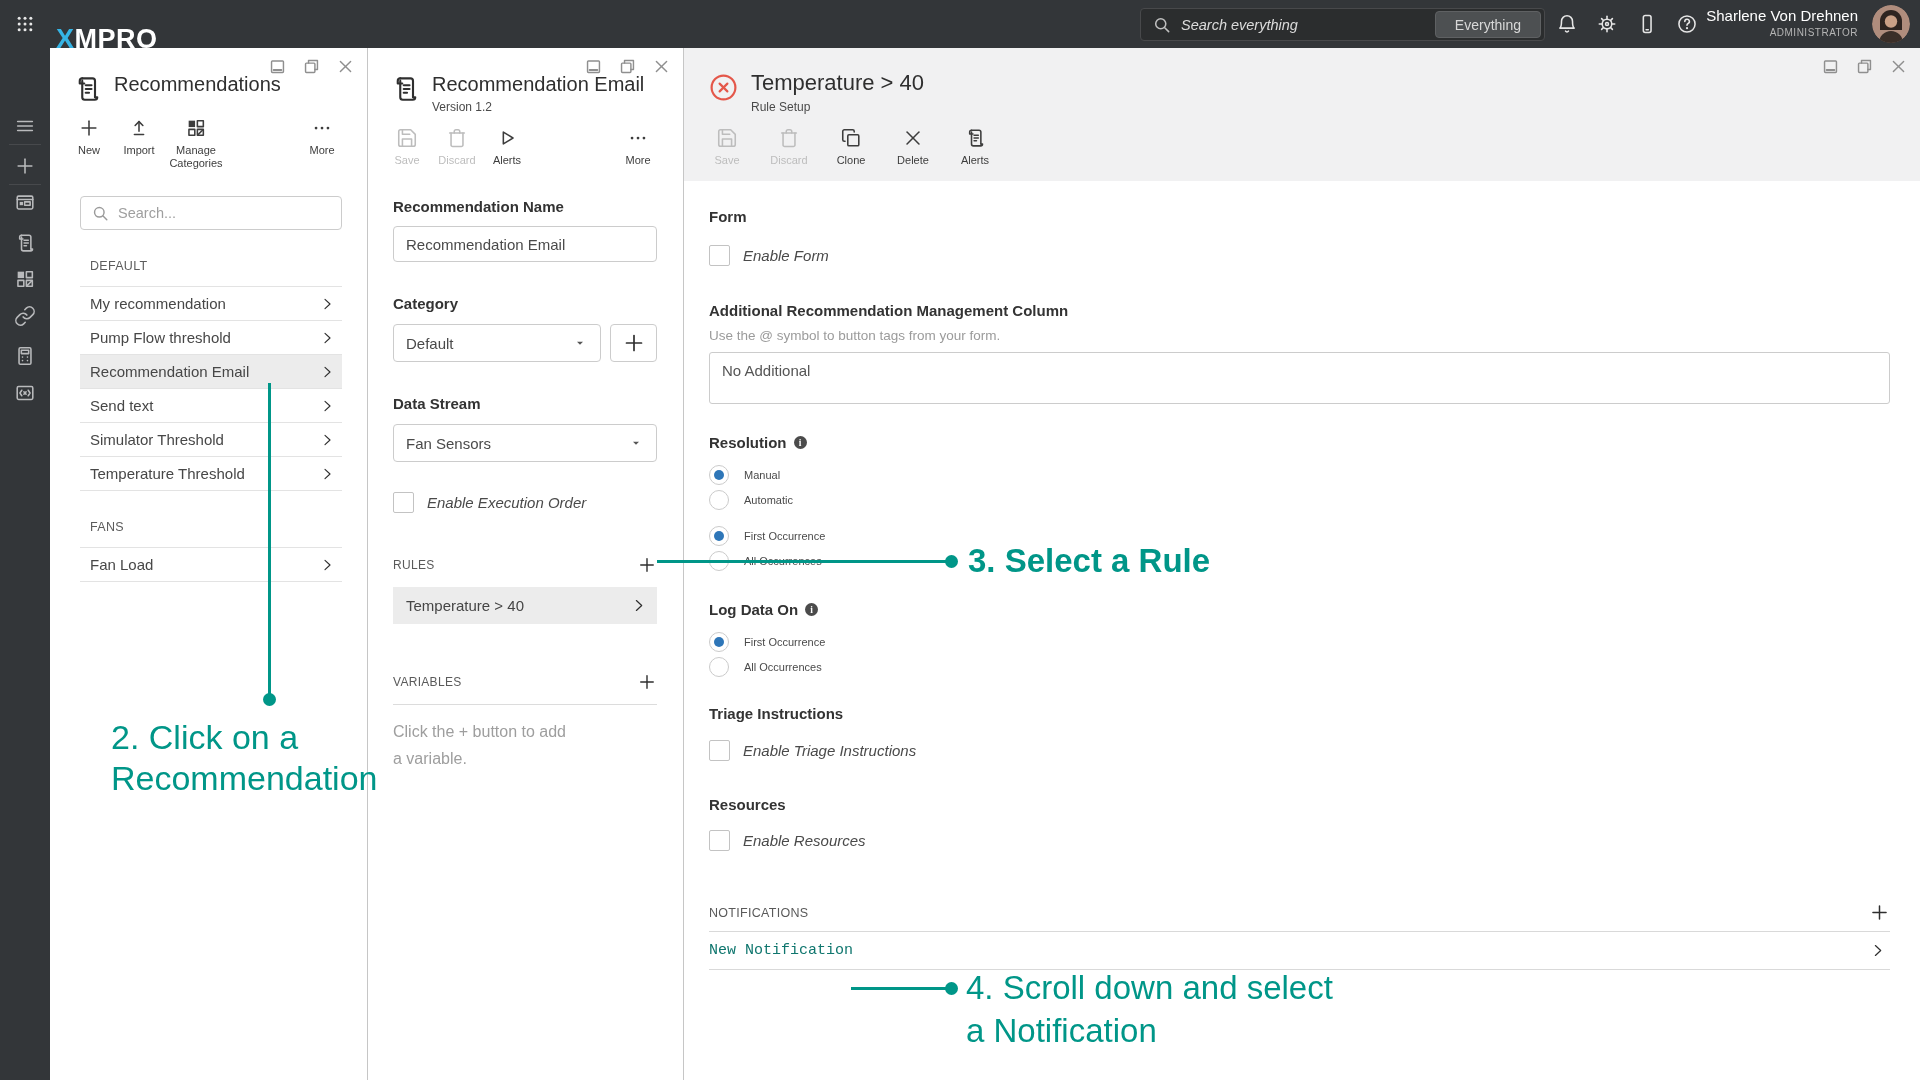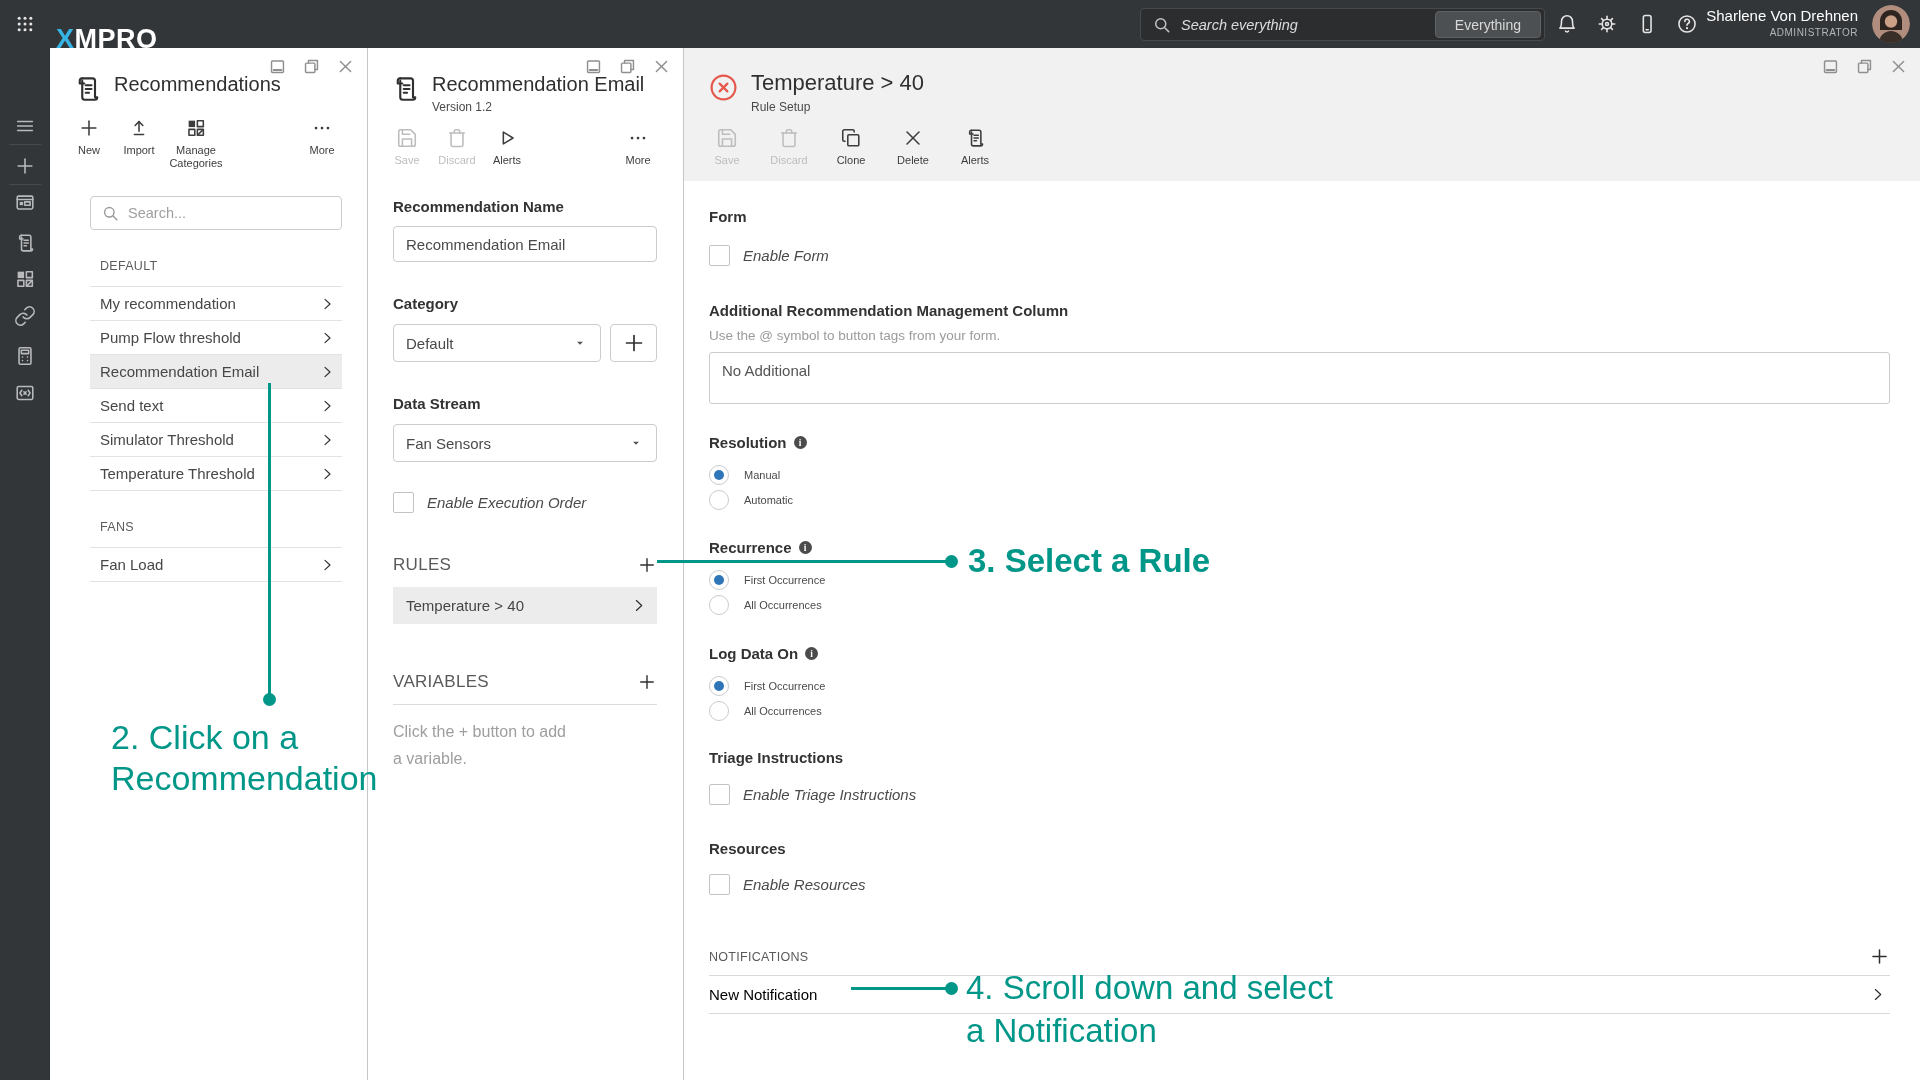--- a/index.html
+++ b/index.html
@@ -46,21 +46,21 @@
   .pver { font-size:12px; color:#4a4a4a; margin-top:4px; }
   .hicon { color:#2f2f2f; margin-top:1px; }
 
   .toolbar { display:flex; align-items:flex-start; padding:13px 20px 0 14px; }
   .tbtn { display:flex; flex-direction:column; align-items:center; gap:5px; font-size:11px; color:#3d3d3d; min-width:50px; }
   .tbtn .tlabel { text-align:center; line-height:1.2; }
   .tbtn.dis { color:#bdbdbd; }
   .tbtn.push { margin-left:auto; }
 
   
-  .p1-body { padding:26px 25px 0 40px; }
+  .p1-body { padding:26px 25px 0 30px; }
   .searchbox { height:34px; border:1px solid #cccccc; border-radius:4px; display:flex; align-items:center; color:#9a9a9a; }
   .searchbox .mag2 { margin:0 9px 0 11px; }
   .lsearch { flex:1; border:none; outline:none; font-family:inherit; font-size:14.5px; color:#555; background:transparent; }
   .lsearch::placeholder { color:#9f9f9f; opacity:1; }
   .group-label { margin:29px 0 0 10px; font-size:12.5px; color:#5c5c5c; letter-spacing:.3px; }
   .list { margin-top:13px; border-top:1px solid #e3e3e3; }
   .lrow { height:34px; display:flex; align-items:center; border-bottom:1px solid #e3e3e3; font-size:15px; color:#474747; padding:0 7px 0 10px; }
   .lrow .chev { margin-left:auto; color:#2e2e2e; }
   .lrow.sel { background:#ececec; }
 
@@ -69,21 +69,21 @@
   .flabel { font-weight:700; font-size:15px; color:#333; }
   .tinput { margin-top:11px; height:36px; border:1px solid #cccccc; border-radius:4px; display:flex; align-items:center; padding:0 2px 0 12px; }
   .tinput input { width:100%; border:none; outline:none; font-family:inherit; font-size:15px; color:#4a4a4a; }
   .sp32 { margin-top:33px; }
   .selrow { margin-top:12px; display:flex; gap:9px; }
   .select { height:38px; border:1px solid #cccccc; border-radius:4px; display:flex; align-items:center; padding:0 12px; font-size:15px; color:#4a4a4a; flex:1; }
   .select .caret { margin-left:auto; color:#555; }
   .plusbtn { width:47px; height:38px; border:1px solid #cccccc; border-radius:4px; display:flex; align-items:center; justify-content:center; color:#2f2f2f; flex:none; }
   .cbrow { display:flex; align-items:center; gap:13px; font-size:15px; color:#4a4a4a;font-style:italic; }
   .checkbox { width:21px; height:21px; border:1.5px solid #c3c3c3; border-radius:2px; background:#fff; flex:none; }
-  .sec-head { display:flex; align-items:center; font-size:17px; color:#5a5a5a; letter-spacing:.3px; }
+  .sec-head { display:flex; align-items:center; font-size:12px; color:#5a5a5a; letter-spacing:.3px; }
   .sec-head .plus { margin-left:auto; color:#2f2f2f; }
   .rule-item { margin-top:12px; height:37px; background:#ececec; display:flex; align-items:center; padding:0 10px 0 13px; font-size:15px; color:#454545; }
   .rule-item .chev { margin-left:auto; color:#2e2e2e; }
   .underline { margin-top:12px; height:1px; background:#dcdcdc; }
   .vplaceholder { margin-top:13px; font-size:16px; color:#9e9e9e; line-height:27px; width:180px; }
 
   
   .p3-chrome { height:133px; background:#f1f1f2; }
   .p3-chrome .phead { padding-top:22px; padding-left:24px; }
   .ptitle-lg { font-size:22px; }
@@ -93,21 +93,21 @@
   .opt-row { display:flex; align-items:center; gap:15px; height:24px; margin-top:1px; }
   .radio { width:20px; height:20px; border:1.5px solid #cbcbcb; border-radius:50%; position:relative; background:#fff; flex:none; }
   .radio.on::after { content:""; position:absolute; inset:4px; border-radius:50%; background:#2e76b8; }
   .opt-label { font-size:11px; color:#4a4a4a; }
   .help { margin-top:9px; font-size:13.5px; color:#9b9b9b; }
   .bigbox { margin-top:9px; height:52px; border:1px solid #cccccc; border-radius:3px; padding:9px 12px; font-size:15px; color:#555; }
   .info-dot { display:inline-block; width:13px; height:13px; background:#4b4b4b; border-radius:50%; margin-left:7px; position:relative; top:1px; }
   .info-dot::after { content:"i"; color:#fff; font-size:9.5px; font-weight:700; font-family:"Liberation Serif", serif; position:absolute; left:50%; top:50%; transform:translate(-50%,-54%); }
   .nhead { margin-top:51px; display:flex; align-items:center; font-size:12.5px; color:#5a5a5a; letter-spacing:.3px; padding-bottom:8px; border-bottom:1px solid #d9d9d9; }
   .nhead .plus { margin-left:auto; color:#2f2f2f; }
-  .nrow { height:38px; display:flex; align-items:center; border-bottom:1px solid #d9d9d9; font-size:15px; color:#000000; padding-right:4px; }
+  .nrow { height:38px; display:flex; align-items:center; border-bottom:1px solid #d9d9d9; font-size:15px; color:#0f766e; padding-right:4px;font-family:Liberation Mono, monospace; }
   .nrow .chev { margin-left:auto; color:#2e2e2e; }
 
   
   .an { position:absolute; z-index:60; }
   .an-line { background:#009688; }
   .an-dot { width:13px; height:13px; border-radius:50%; background:#009688; }
   .an-text { color:#009688; font-size:33px; white-space:nowrap; }
 </style>
 </head>
 <body>
@@ -595,21 +595,20 @@
         <div class="opt-row">
           <span class="radio on"></span>
           <span class="opt-label">Manual</span>
         </div>
         <div class="opt-row">
           <span class="radio"></span>
           <span class="opt-label">Automatic</span>
         </div>
       </div>
 
-      <div class="flabel" style="margin-top:27px"><span>Recurrence</span><span class="info-dot"></span></div>
       <div class="radio-group">
         <div class="opt-row">
           <span class="radio on"></span>
           <span class="opt-label">First Occurrence</span>
         </div>
         <div class="opt-row">
           <span class="radio"></span>
           <span class="opt-label">All Occurrences</span>
         </div>
       </div>

